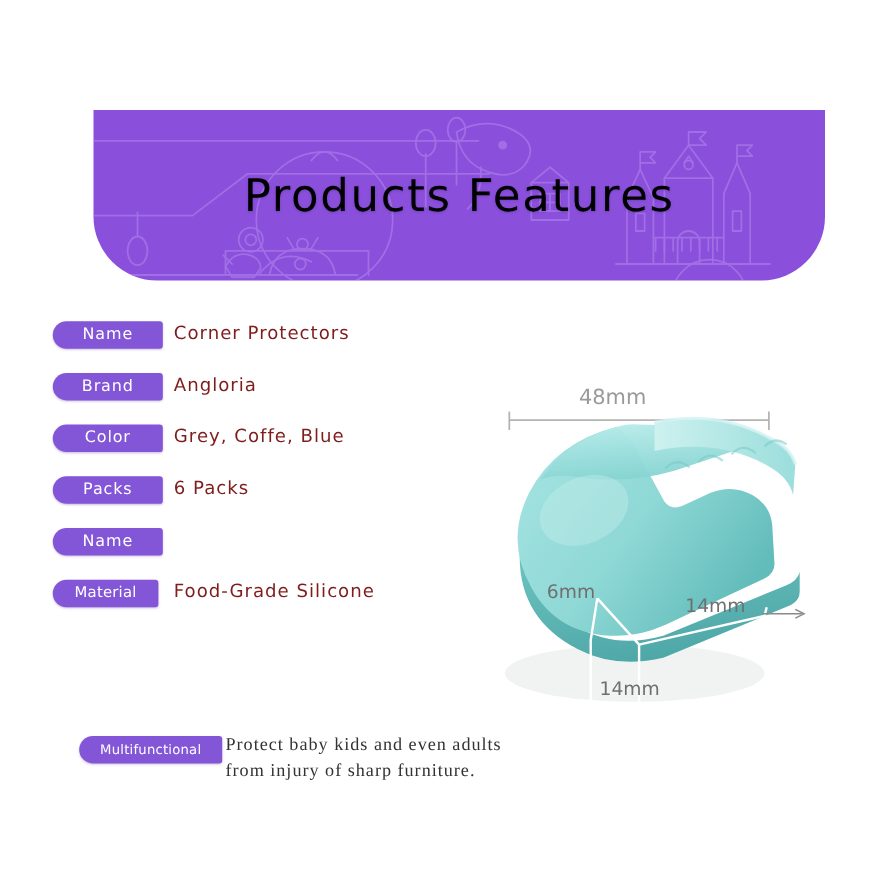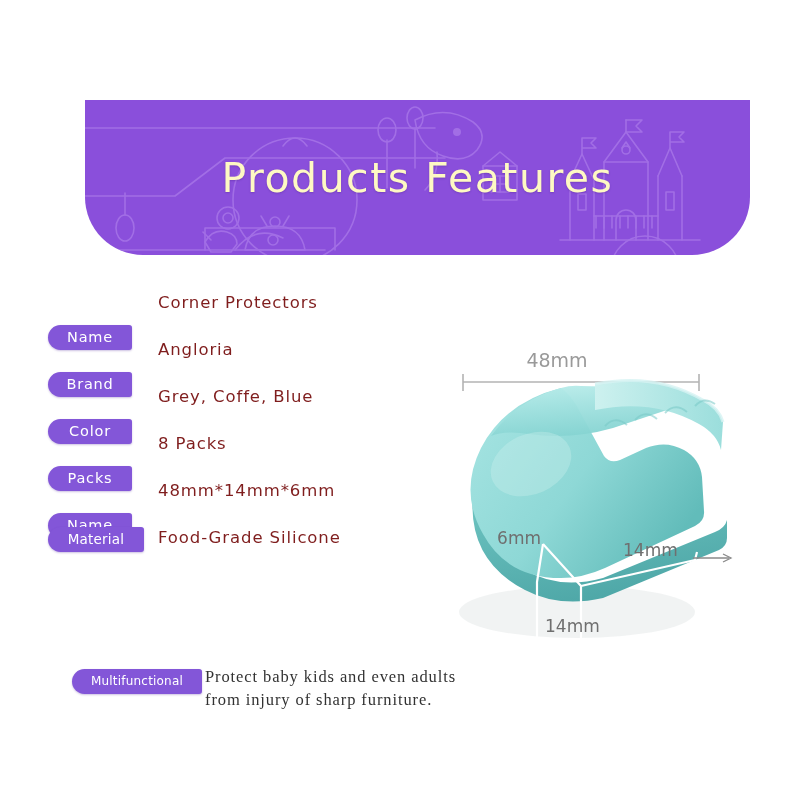--- a/index.html
+++ b/index.html
@@ -41,21 +41,21 @@
     pointer-events: none;
   }
 
   #banner-title {
     position: absolute;
     left: 0;
     right: 0;
     top: 50%;
     transform: translateY(-50%);
     text-align: center;
-    color: #fef9c3;
+    color: #000000;
     font-family: "DejaVu Sans", sans-serif;
     font-size: 41px;
     font-weight: 400;
     letter-spacing: 1.5px;
     text-shadow: 0 1px 2px rgba(60,20,110,0.25);
     white-space: nowrap;
   }
 
   
   #spec-list {
@@ -80,21 +80,21 @@
     color: #ffffff;
     font-family: "DejaVu Sans", sans-serif;
     font-size: 14.5px;
     line-height: 25px;
     text-align: center;
     letter-spacing: 0.8px;
     white-space: nowrap;
     box-shadow: 0 1px 2px rgba(90,50,160,0.30);
   }
 
-  .pill.w-std      { width: 84px; margin-top: 33px; }
+  .pill.w-std      { width: 100px; }
   .pill.w-material { width: 96px; font-size: 13.5px; letter-spacing: 0.2px; }
   .pill.w-apply    { width: 123px; }
   .pill.w-multi    { width: 130px; font-size: 12px; letter-spacing: 0.2px; }
 
   .spec-value {
     position: absolute;
     left: 110px;
     top: 0;
     color: #7f1d1d;
     font-family: "DejaVu Sans", sans-serif;
@@ -246,26 +246,25 @@
       <div class="spec-value">Angloria</div>
     </div>
 
     <div class="spec-row">
       <div class="pill w-std">Color</div>
       <div class="spec-value">Grey, Coffe, Blue</div>
     </div>
 
     <div class="spec-row">
       <div class="pill w-std">Packs</div>
-      <div class="spec-value">8 Packs</div>
+      <div class="spec-value">6 Packs</div>
     </div>
 
     <div class="spec-row">
       <div class="pill w-std">Name</div>
-      <div class="spec-value">48mm*14mm*6mm</div>
     </div>
 
     <div class="spec-row">
       <div class="pill w-material">Material</div>
       <div class="spec-value">Food-Grade Silicone</div>
     </div>
 
 
   </div>
 

